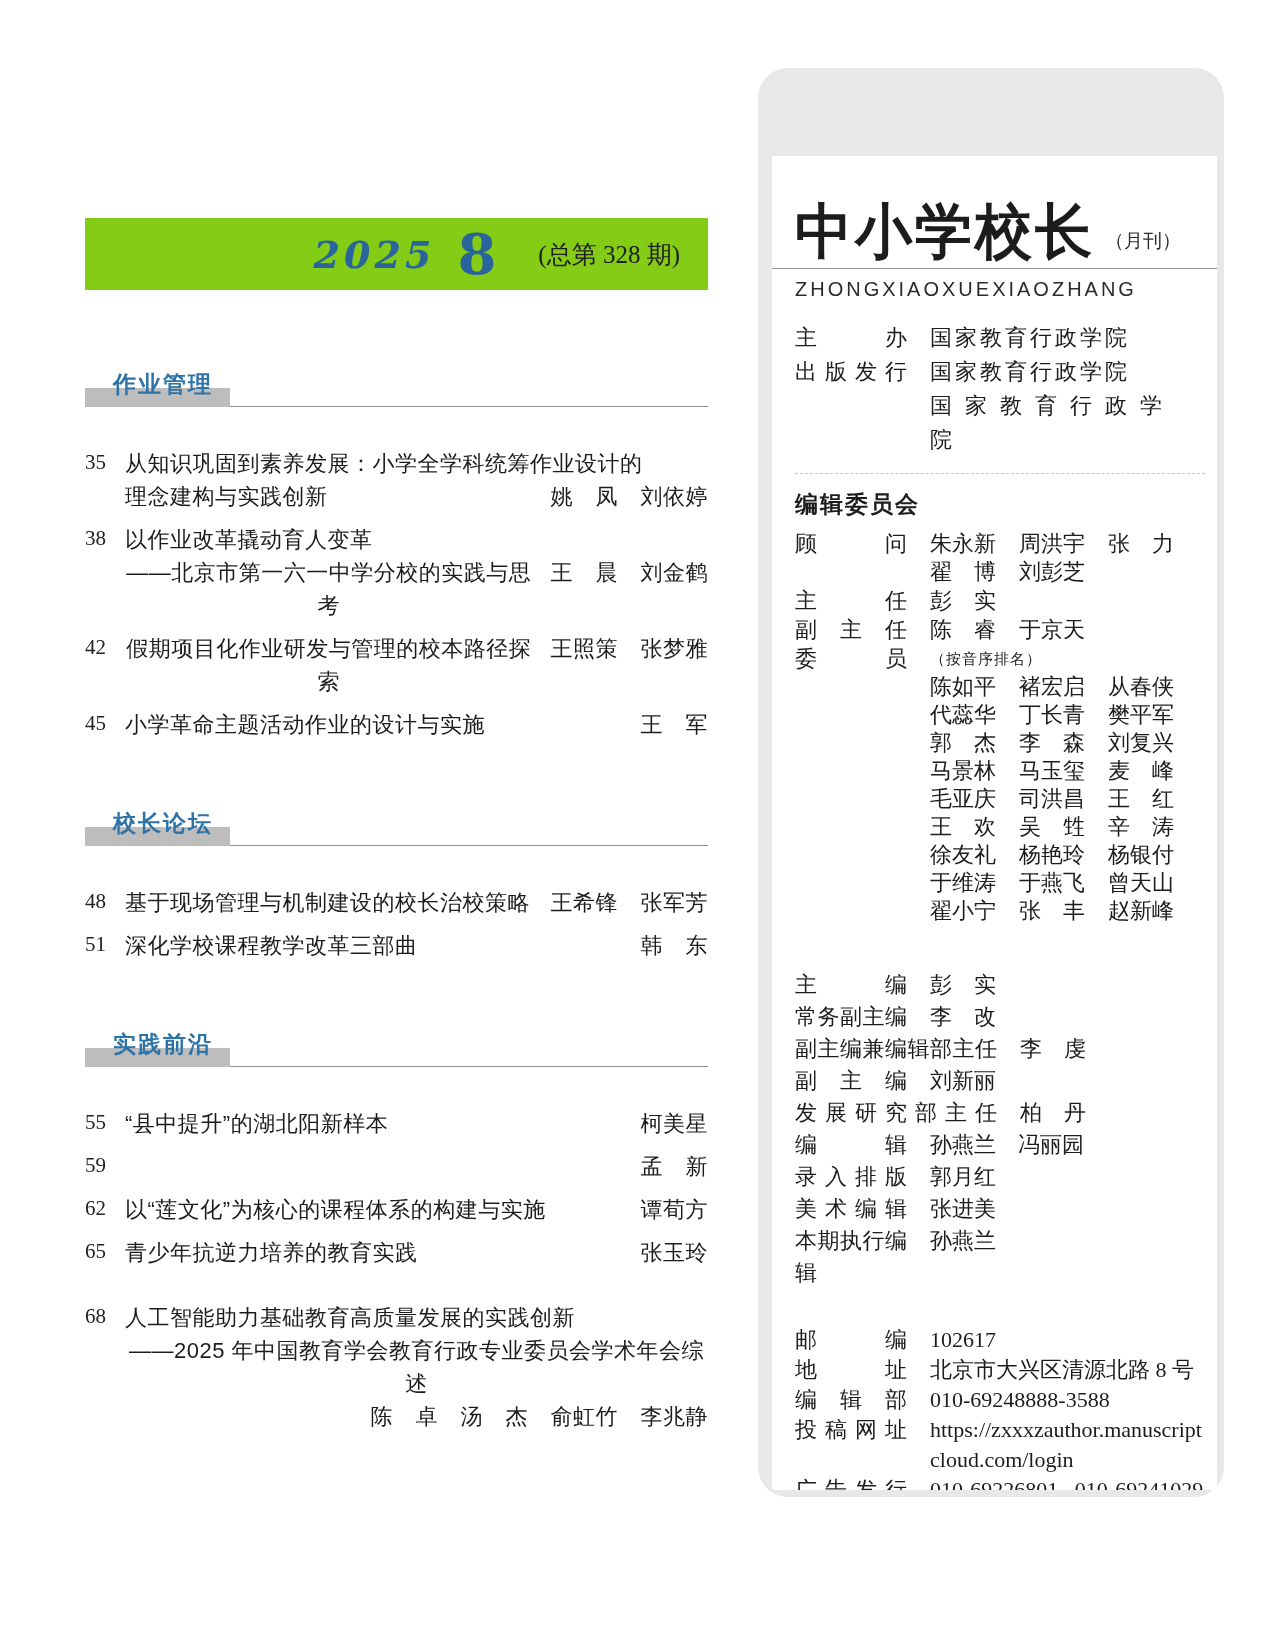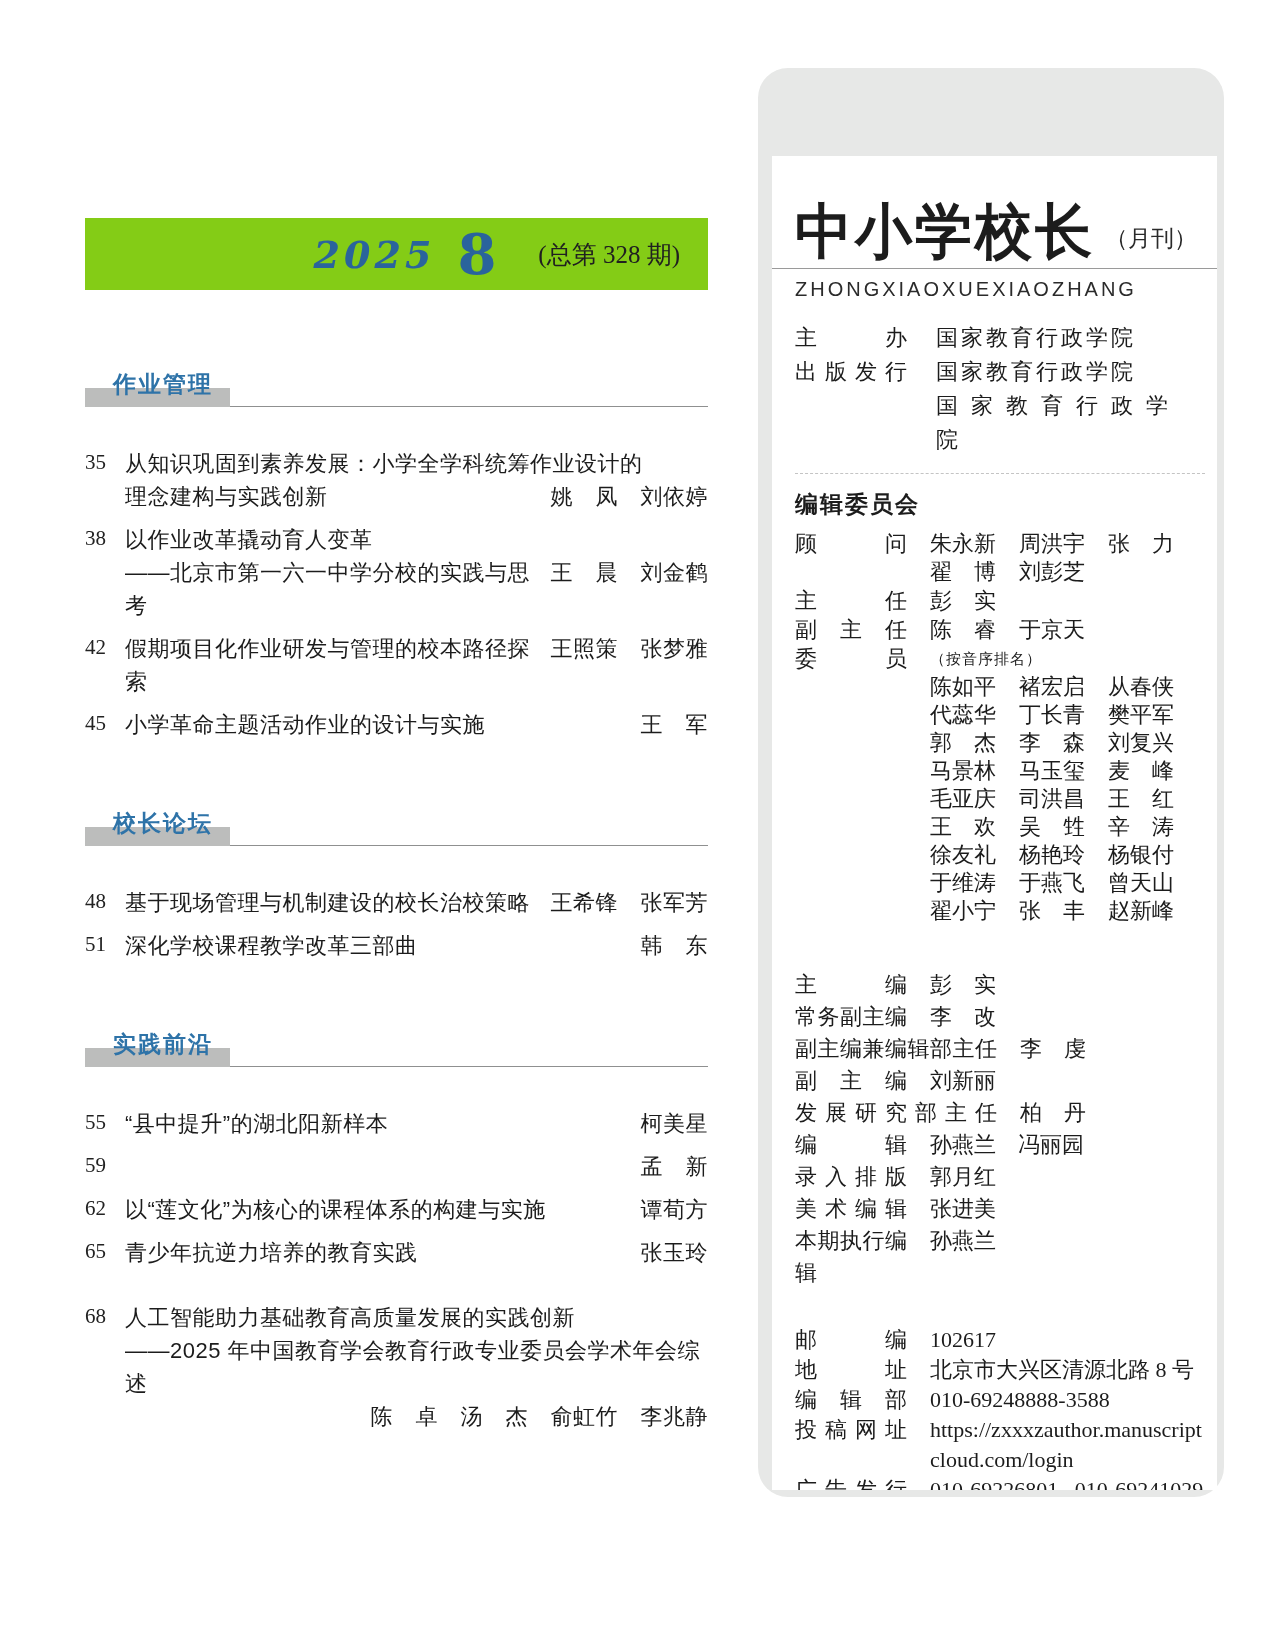--- a/index.html
+++ b/index.html
@@ -16,50 +16,50 @@
             color:#2a649c;margin-left:22px;line-height:1;}
   .issue-total{font-size:25px;color:#202020;margin-left:42px;
                font-family:"Liberation Serif","Liberation Sans",serif;}
 
   .toc-section{margin-top:60px;}
   .toc-section:first-child{margin-top:72px;}
   .section-header{position:relative;height:44px;border-bottom:1px solid #8f9090;}
   .section-bar{position:absolute;left:0;bottom:-1px;width:145px;height:19px;background:#bcbdbc;}
   .section-label{position:absolute;left:28px;bottom:6px;font-size:23px;
                  color:#2e73a8;letter-spacing:2px;font-weight:bold;}
-  .entries{margin-top:40px;}
+  .entries{margin-top:40px;text-align:center;}
   .entry{position:relative;padding-left:40px;margin-bottom:10px;}
   .entry.gap{margin-top:32px;}
   .page-no{position:absolute;left:0;top:3px;font-family:"Liberation Serif",serif;
            font-size:21px;color:#222;}
   .entry-line{display:flex;font-size:22px;line-height:33px;}
   .entry-line .t{letter-spacing:0.5px;}
   .entry-line .authors{margin-left:auto;white-space:pre;letter-spacing:0.5px;padding-left:18px;}
 
   
   .right-panel{position:absolute;left:758px;top:68px;width:466px;height:1429px;background:#e7e8e7;border-radius:30px;}
   .panel-inner{position:absolute;left:14px;top:88px;right:7px;bottom:7px;background:#ffffff;
                padding:0 12px 0 23px;box-sizing:border-box;overflow:hidden;}
   .masthead{padding-top:26px;}
   .mast-title-row{display:flex;align-items:flex-end;height:78px;}
   .mast-title{font-size:57px;font-weight:900;letter-spacing:3px;line-height:1;
               font-family:"Liberation Serif",serif;transform:scaleY(1.05);}
-  .mast-monthly{font-size:23px;color:#2a2a2a;margin-left:10px;margin-bottom:6px;white-space:nowrap;}
+  .mast-monthly{font-size:19px;color:#2a2a2a;margin-left:10px;margin-bottom:6px;white-space:nowrap;}
   .mast-rule{margin:8px -12px 0 -23px;border-top:1px solid #9a9a9a;}
   .mast-pinyin{margin-top:9px;font-size:20px;letter-spacing:3px;color:#2b2b2b;}
 
   .info-row{display:flex;align-items:flex-start;}
   .info-label{width:112px;flex:none;text-align:justify;text-align-last:justify;
               font-size:22px;}
   .info-label.wide{width:202px;}
   .info-value{margin-left:23px;font-size:22px;}
   .serif-val .info-value{font-family:"Liberation Serif","Liberation Sans",serif;}
 
   .publisher-block{margin-top:20px;}
-  .publisher-block .info-row{line-height:34px;gap:6px;}
+  .publisher-block .info-row{line-height:34px;}
   .pub-line{letter-spacing:3px;}
   .pub-line:nth-child(2){letter-spacing:13px;}
 
   .dashed-sep{border-top:1px dashed #c4c4c4;margin:16px 0 15px 0;}
 
   .committee-title{font-size:23px;font-weight:bold;letter-spacing:2px;margin-bottom:10px;}
   .committee-block .info-row{line-height:28px;margin-bottom:1px;}
   .names-line{white-space:nowrap;}
   .nm{display:inline-block;width:68px;margin-right:21px;white-space:pre;}
   .nm:last-child{margin-right:0;}

